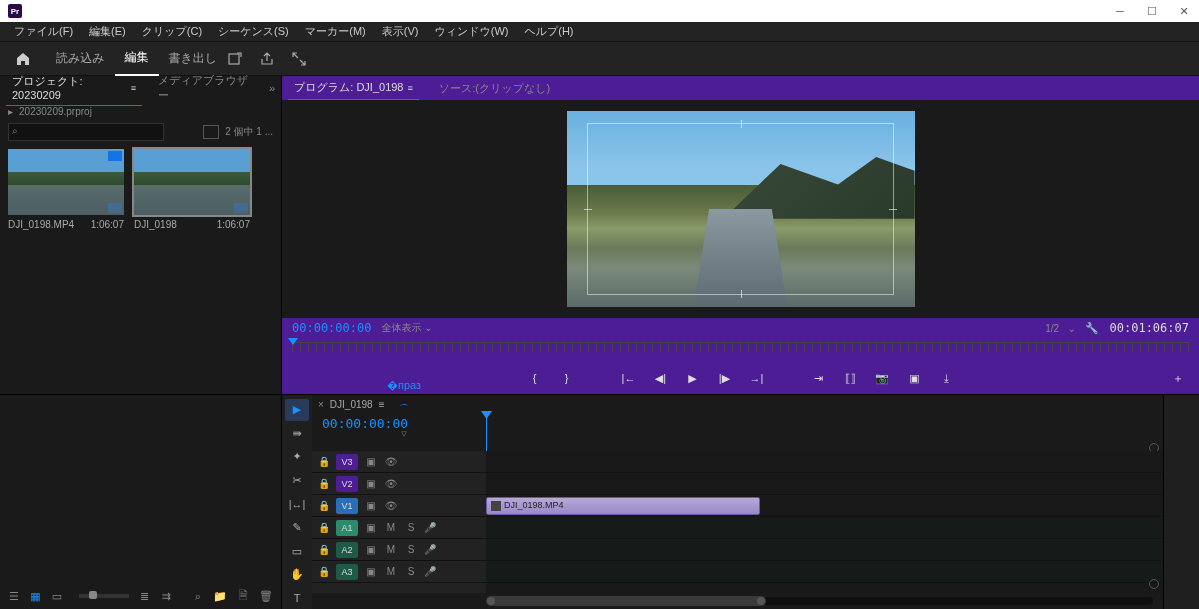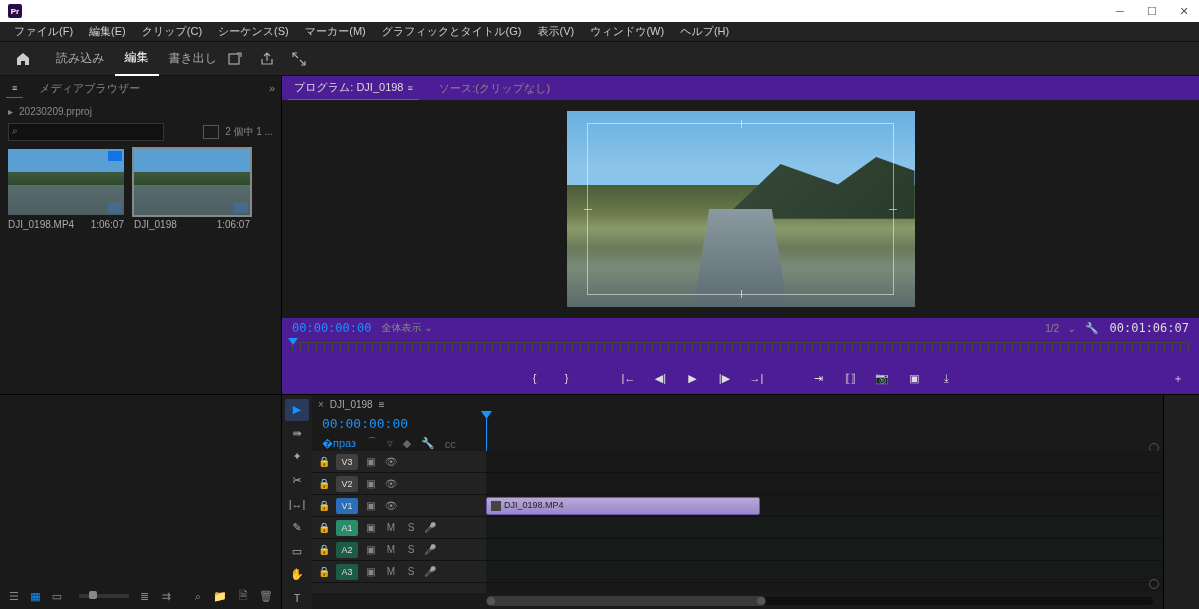--- a/index.html
+++ b/index.html
@@ -105,38 +105,38 @@
 
 .tl-main { flex: 1; display: flex; flex-direction: column; }
 .tl-header { height: 18px; display: flex; align-items: center; padding: 0 6px; gap: 6px; color: #aaa; font-size: 10px; }
 .tl-header .close-x { color: #888; }
 .tl-tc-row { height: 20px; display: flex; align-items: center; }
 .tl-tc-left { width: 174px; padding-left: 10px; }
 .tl-tc-left .tc { color: #1991ff; font-family: monospace; font-size: 13px; }
 .tl-ruler-area { flex: 1; position: relative; height: 20px; }
 
 .tl-opts-row { height: 18px; display: flex; align-items: center; }
-.tl-opts-left { width: 174px; padding-left: 10px; display: flex; gap: 10px; align-items: flex-end; }
+.tl-opts-left { width: 174px; padding-left: 10px; display: flex; gap: 10px; align-items: center; flex-direction: column; }
 .tl-opts-left .o { color: #1991ff; font-size: 11px; }
 .tl-opts-left .o.dim { color: #666; }
 
 .tl-ruler { position: absolute; top: 0; left: 0; right: 10px; height: 18px; }
 .tl-ruler .tick-label { position: absolute; top: 0; font-size: 9px; color: #888; transform: translateX(-50%); white-space: nowrap; }
 .tl-ruler .yellow-range { position: absolute; top: 14px; left: 0; height: 3px; background: #ffcc00; }
 .tl-ruler .ticks { position: absolute; top: 10px; left: 0; right: 0; height: 6px; background-image: repeating-linear-gradient(to right, #555 0 1px, transparent 1px 9px); }
 .tl-playhead { position: absolute; top: 0; width: 1px; background: #1991ff; }
 .tl-playhead::before { content: ""; position: absolute; top: -2px; left: -5px; width: 11px; height: 8px; background: #1991ff; clip-path: polygon(0 0, 100% 0, 50% 100%); }
 
 
 .tracks { display: flex; flex: 1; }
 .track-headers { width: 174px; background: #222; display: flex; flex-direction: column; }
 .track-head { height: 22px; display: flex; align-items: center; gap: 6px; padding: 0 6px; border-bottom: 1px solid #111; }
 .track-head .lock { color: #888; font-size: 10px; width: 12px; }
 .track-head .lbl { width: 22px; height: 16px; display: flex; align-items: center; justify-content: center; font-size: 9px; border-radius: 2px; color: #ddd; }
-.track-head .lbl.v { background: #404040; }
+.track-head .lbl.v { background: #4c1d95; }
 .track-head .lbl.v.active { background: #2a6db8; }
 .track-head .lbl.a { background: #1d5a47; }
 .track-head .lbl.a.active { background: #2a8b6d; }
 .track-head .tog { color: #888; font-size: 10px; width: 14px; text-align: center; }
 
 .track-bodies { flex: 1; position: relative; background: #181818; }
 .track-row { height: 22px; border-bottom: 1px solid #111; position: relative; }
 .track-row.a { background: #161a18; }
 .clip-v { position: absolute; top: 2px; height: 18px; background: linear-gradient(to bottom, #b8a8d8, #9888c8); border: 1px solid #6858a8; border-radius: 2px; font-size: 9px; color: #222; padding: 2px 4px; overflow: hidden; }
 .clip-v .fx { width: 10px; height: 10px; display: inline-block; background: #444; margin-right: 3px; vertical-align: middle; }
@@ -166,21 +166,20 @@
     <div class="win-btn">✕</div>
   </div>
 </div>
 
 <div class="menubar">
   <div class="menu-item">ファイル(F)</div>
   <div class="menu-item">編集(E)</div>
   <div class="menu-item">クリップ(C)</div>
   <div class="menu-item">シーケンス(S)</div>
   <div class="menu-item">マーカー(M)</div>
-  <div class="menu-item">グラフィックとタイトル(G)</div>
   <div class="menu-item">表示(V)</div>
   <div class="menu-item">ウィンドウ(W)</div>
   <div class="menu-item">ヘルプ(H)</div>
 </div>
 
 <div class="workspace-bar">
   <div class="ws-home-icon">
     <svg width="16" height="16" viewBox="0 0 16 16">
         <path d="M8 2 L14 7 V14 H10 V10 H6 V14 H2 V7 Z"></path>
       </svg>
@@ -206,20 +205,21 @@
         </svg>
     </div>
   </div>
 </div>
 
 <div class="main-row">
 
   <div class="project-panel">
     <div class="panel-tabs">
       <div class="panel-tab active">
+        <span>プロジェクト: 20230209</span>
           <span class="hamb">≡</span>
       </div>
       <div class="panel-tab">メディアブラウザー</div>
       <div class="chevrons">»</div>
     </div>
     <div class="project-inner">
       <div class="proj-breadcrumb">
         <span>▸</span>
         <span>20230209.prproj</span>
       </div>

